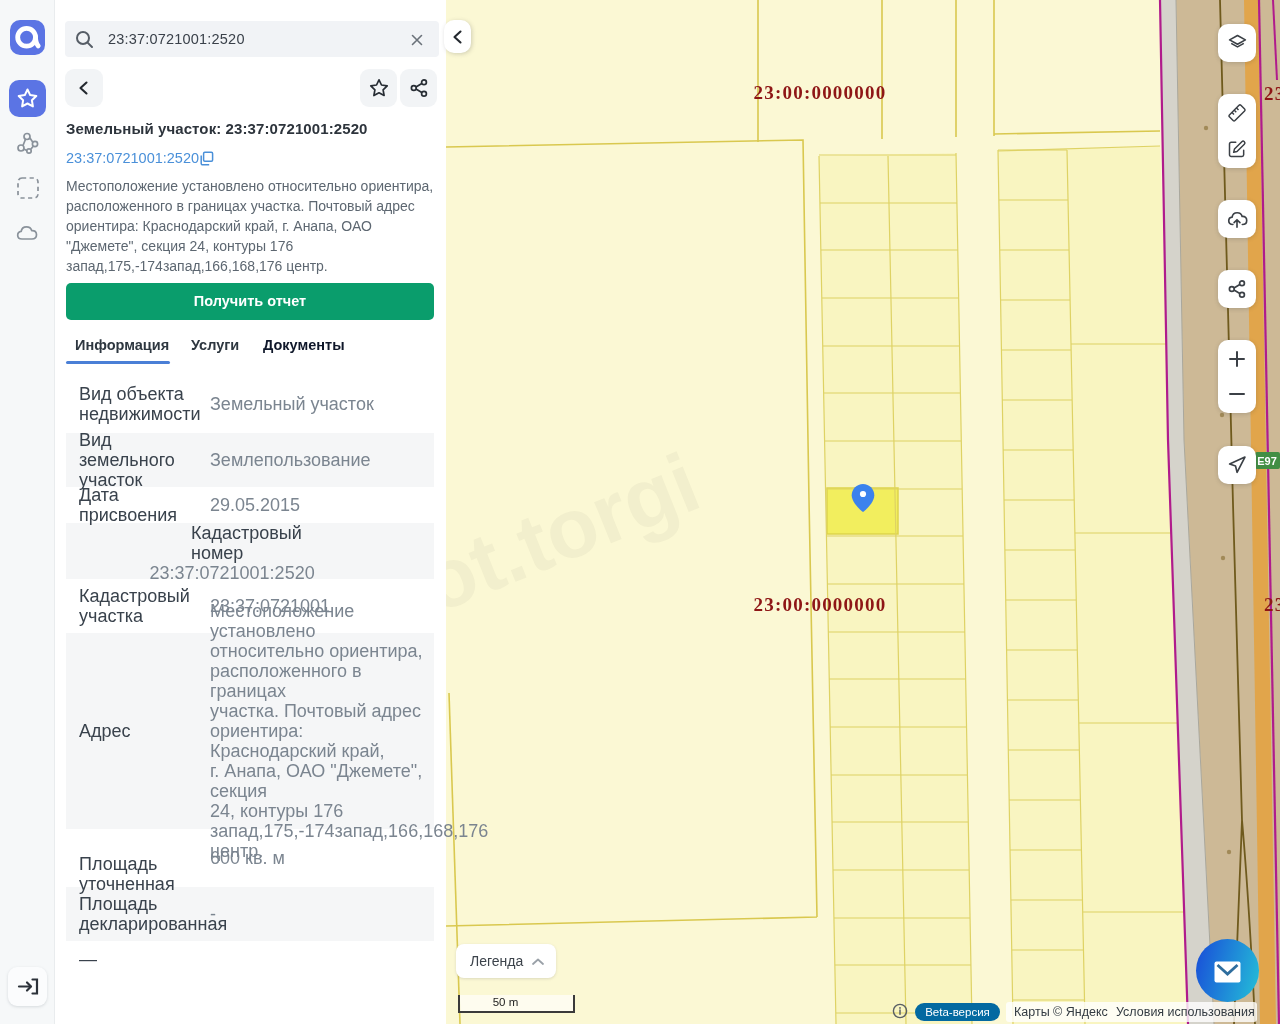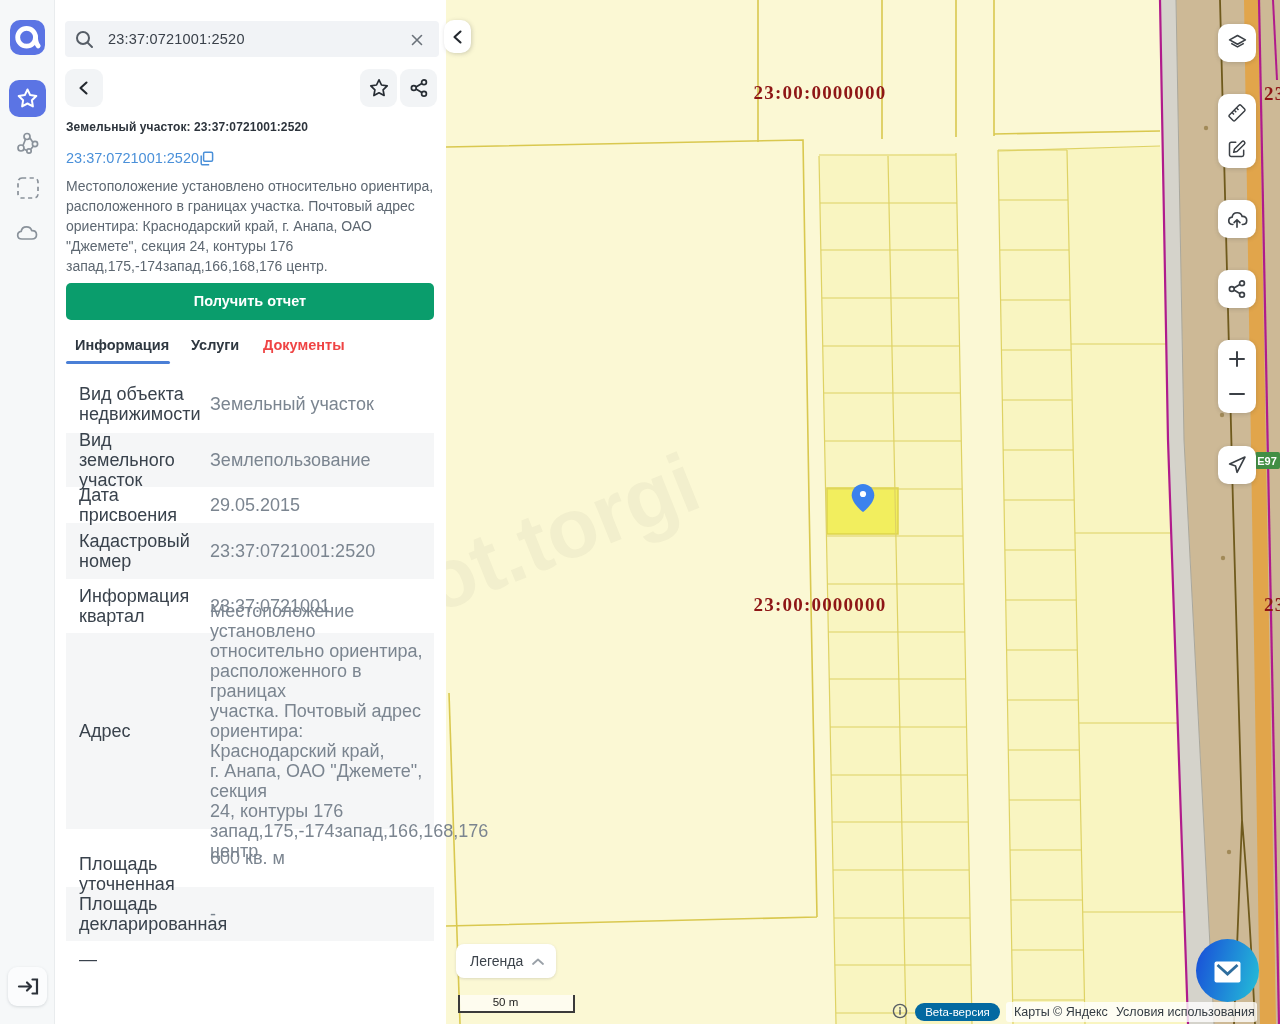--- a/index.html
+++ b/index.html
@@ -144,56 +144,56 @@
   <div class="abs icnbtn" style="left:345px;top:69px;width:37px;height:38px;"></div>
   <svg class="abs" style="left:354px;top:78px;" width="20" height="20" viewBox="0 0 20 20">
     <g fill="none" stroke="#272d34" stroke-width="1.7">
       <circle cx="15" cy="4.2" r="2.4"></circle>
         <circle cx="4.8" cy="10" r="2.4"></circle>
         <circle cx="15" cy="15.8" r="2.4"></circle>
       <path d="M7 8.9 L12.8 5.4 M7 11.1 L12.8 14.6"></path>
     </g>
   </svg>
 
-  <div class="abs" style="left:11px;top:120px;width:375px;font-size:12px;font-weight:bold;color:#2d343c;letter-spacing:.1px;">Земельный участок: 23:37:0721001:2520</div>
+  <div class="abs" style="left:11px;top:120px;width:375px;font-size:15px;font-weight:bold;color:#2d343c;letter-spacing:.1px;">Земельный участок: 23:37:0721001:2520</div>
 
   <div class="abs" style="left:11px;top:150px;font-size:14.5px;color:#4a90d9;">23:37:0721001:2520</div>
   <svg class="abs" style="left:144px;top:151px;" width="15" height="15" viewBox="0 0 15 15">
     <rect x="4.6" y="1.2" width="9" height="9" rx="1.2" fill="none" stroke="#4a90d9" stroke-width="1.5"></rect>
     <path d="M2.2 4.6 v7.8 a1.4 1.4 0 0 0 1.4 1.4 h6.6" fill="none" stroke="#4a90d9" stroke-width="1.5"></path>
   </svg>
 
   <div class="abs" style="left:11px;top:176px;width:375px;font-size:14px;line-height:20px;color:#5d6771;">Местоположение установлено относительно ориентира,<br>расположенного в границах участка. Почтовый адрес<br>ориентира: Краснодарский край, г. Анапа, ОАО<br>"Джемете", секция 24, контуры 176<br>запад,175,-174запад,166,168,176 центр.</div>
 
   <div class="abs" style="left:11px;top:283px;width:368px;height:37px;background:#0a9d6c;border-radius:5px;color:#ffffff;font-size:14.5px;font-weight:bold;text-align:center;line-height:37px;">Получить отчет</div>
 
   <div class="abs" style="left:20px;top:337px;font-size:14.5px;font-weight:bold;color:#2e3740;">Информация</div>
   <div class="abs" style="left:136px;top:337px;font-size:14.5px;font-weight:bold;color:#2e3740;">Услуги</div>
-  <div class="abs" style="left:208px;top:337px;font-size:14.5px;font-weight:bold;color:#ef4444;">Документы</div>
+  <div class="abs" style="left:208px;top:337px;font-size:14.5px;font-weight:bold;color:#0f172a;">Документы</div>
   <div class="abs" style="left:11px;top:361px;width:104px;height:3px;background:#4a7fd6;border-radius:2px;"></div>
 
   <div class="abs" id="tbl" style="left:11px;top:375px;width:368px;font-size:18px;line-height:20px;">
     <div style="height:58px;display:flex;align-items:center;padding-left:13px;">
       <div class="rowlbl" style="width:131px;padding-right:12px;">Вид объекта недвижимости</div>
       <div class="rowval" style="width:214px;">Земельный участок</div>
     </div>
     <div style="height:54px;display:flex;align-items:center;padding-left:13px;background:#f5f6f7;">
       <div class="rowlbl" style="width:131px;padding-right:12px;">Вид земельного участок</div>
       <div class="rowval" style="width:214px;">Землепользование</div>
     </div>
     <div style="height:36px;display:flex;align-items:center;padding-left:13px;">
       <div class="rowlbl" style="width:131px;padding-right:12px;">Дата присвоения</div>
       <div class="rowval" style="width:214px;">29.05.2015</div>
     </div>
-    <div style="height:56px;display:flex;align-items:center;padding-left:13px;background:#f5f6f7;">
+    <div style="height:56px;display:flex;align-items:center;padding-left:13px;background:#f5f6f7;flex-direction:column;">
       <div class="rowlbl" style="width:131px;padding-right:12px;">Кадастровый номер</div>
       <div class="rowval" style="width:214px;">23:37:0721001:2520</div>
     </div>
     <div style="height:54px;display:flex;align-items:center;padding-left:13px;">
-      <div class="rowlbl" style="width:131px;padding-right:12px;">Информация квартал</div>
+      <div class="rowlbl" style="width:131px;padding-right:12px;">Кадастровый участка</div>
       <div class="rowval" style="width:214px;">23:37:0721001</div>
     </div>
     <div style="height:196px;display:flex;align-items:center;padding-left:13px;background:#f5f6f7;">
       <div class="rowlbl" style="width:131px;padding-right:12px;">Адрес</div>
       <div class="rowval" style="width:214px;">Местоположение установлено<br>относительно ориентира,<br>расположенного в границах<br>участка. Почтовый адрес<br>ориентира: Краснодарский край,<br>г. Анапа, ОАО "Джемете", секция<br>24, контуры 176<br>запад,175,-174запад,166,168,176<br>центр.</div>
     </div>
     <div style="height:58px;display:flex;align-items:center;padding-left:13px;">
       <div class="rowlbl" style="width:131px;padding-right:12px;margin-top:32px;">Площадь уточненная</div>
       <div class="rowval" style="width:214px;">600 кв. м</div>
     </div>

